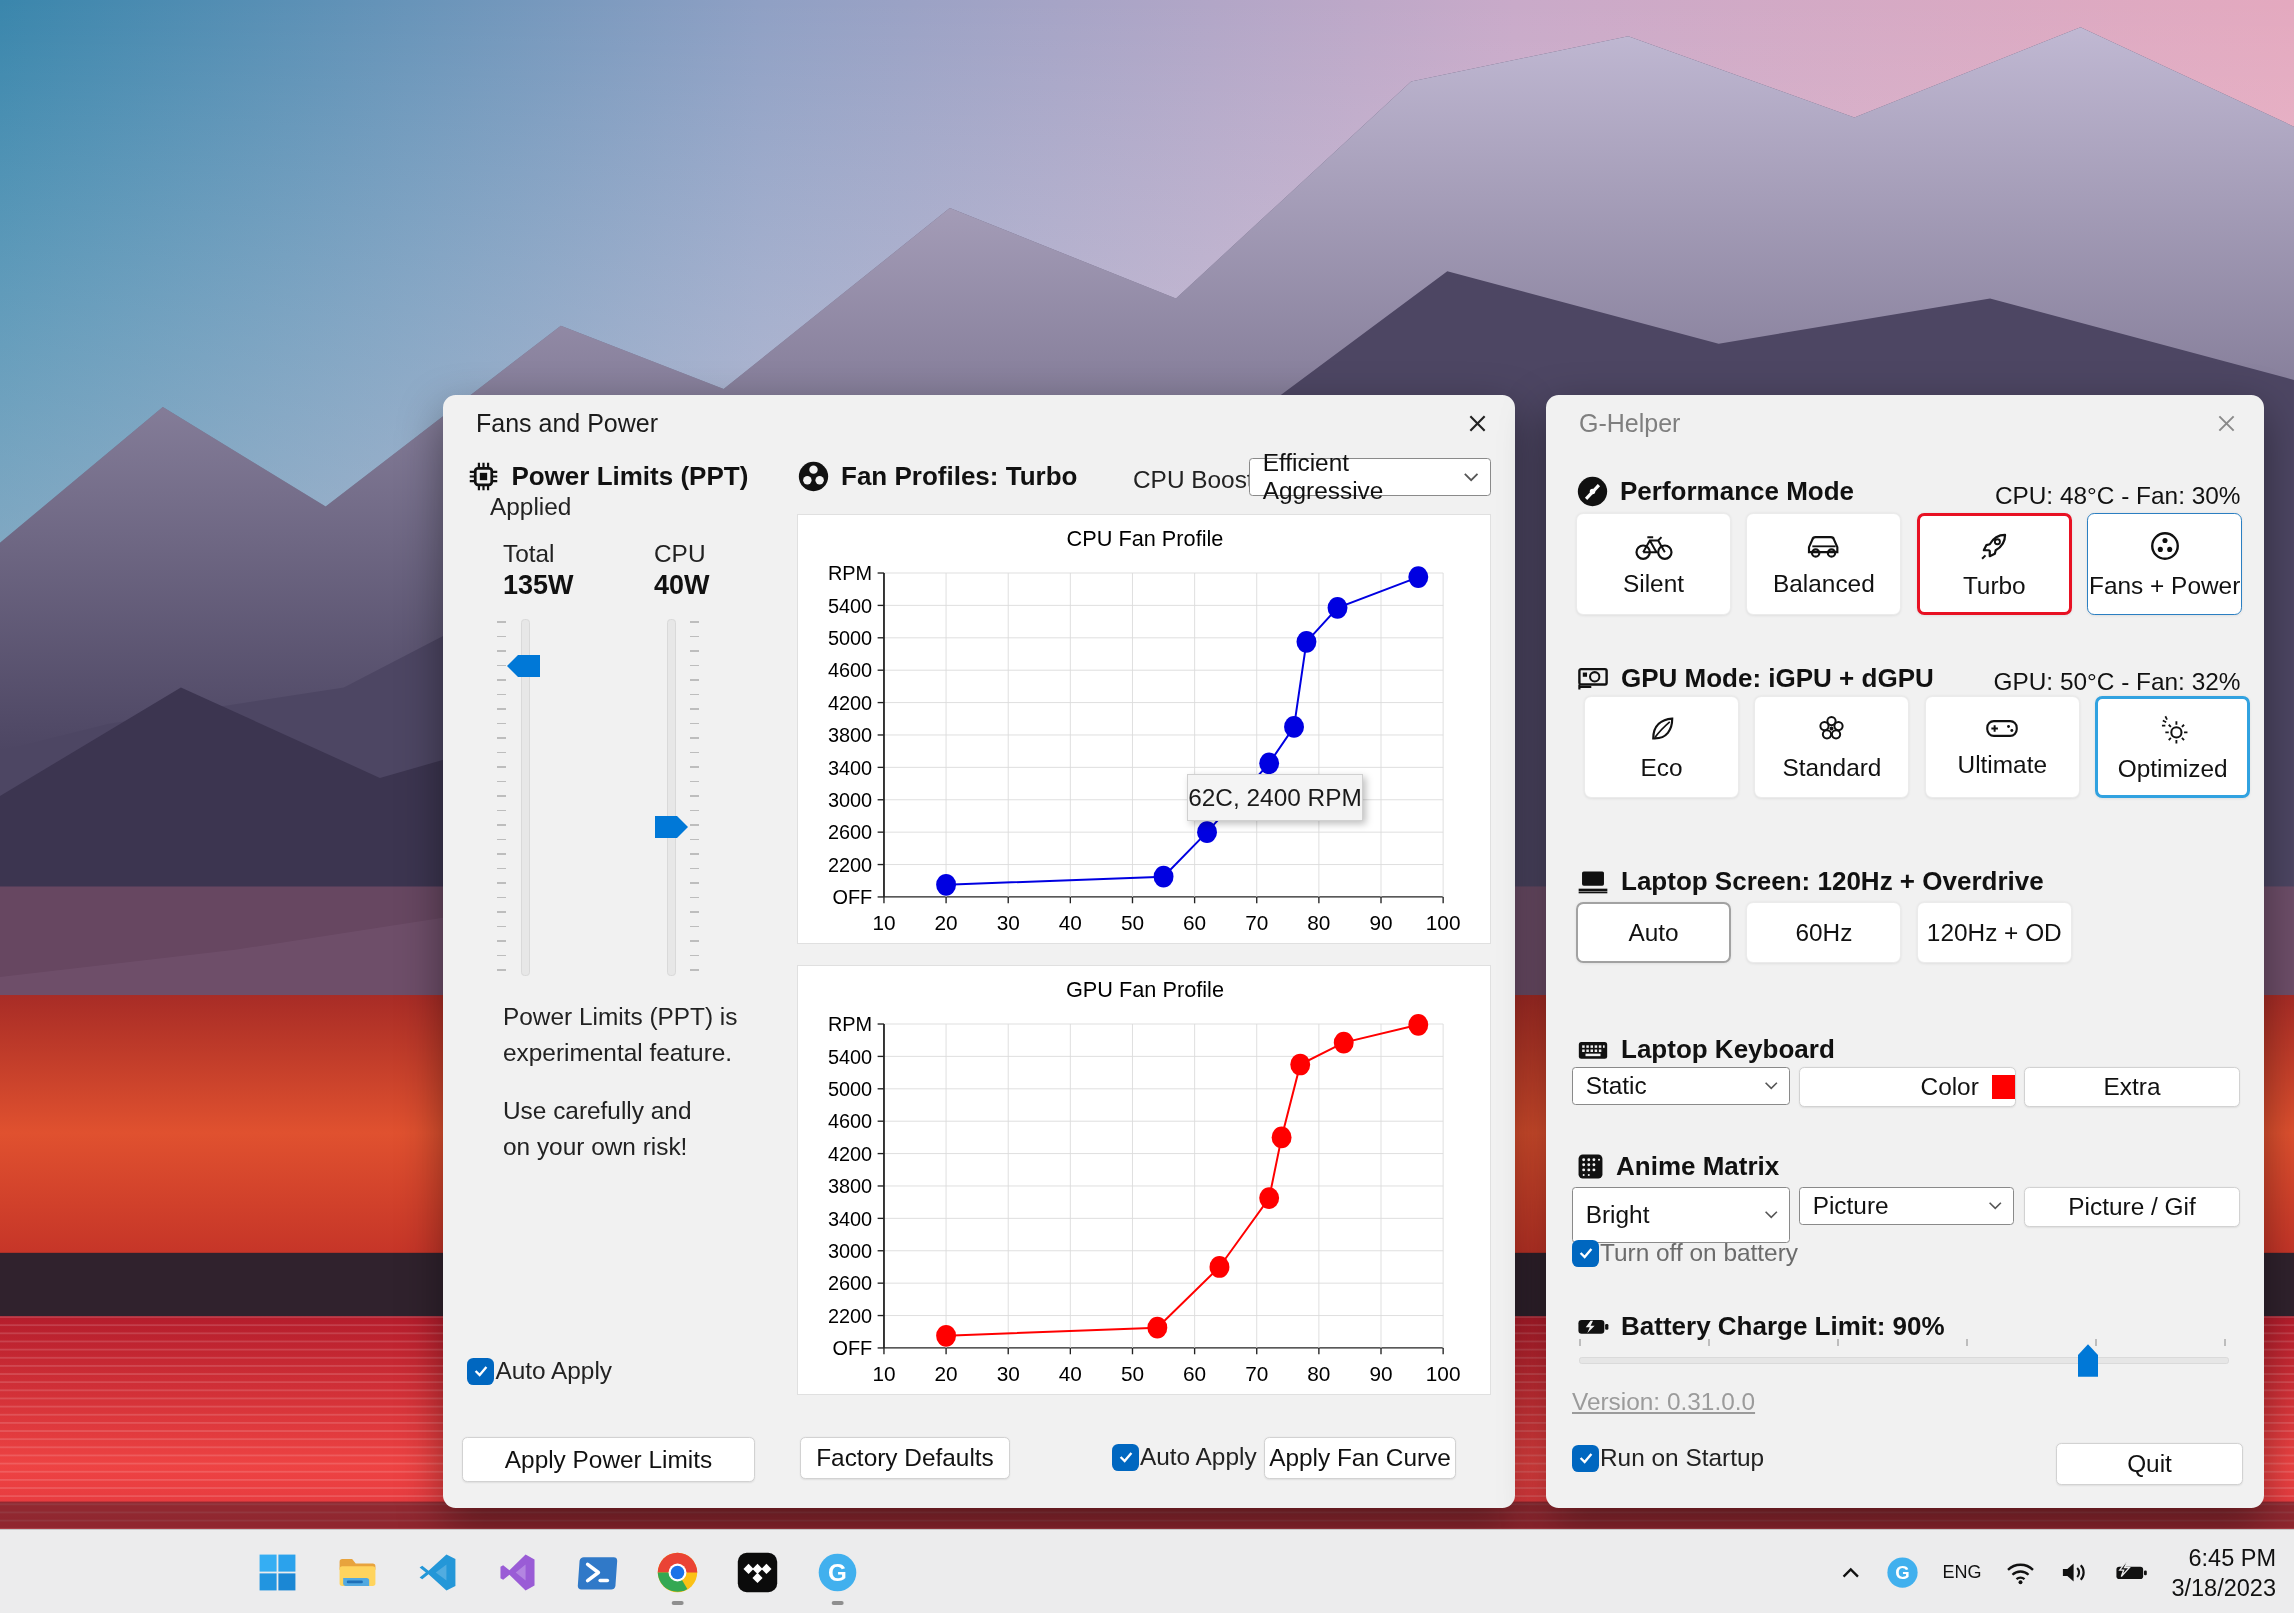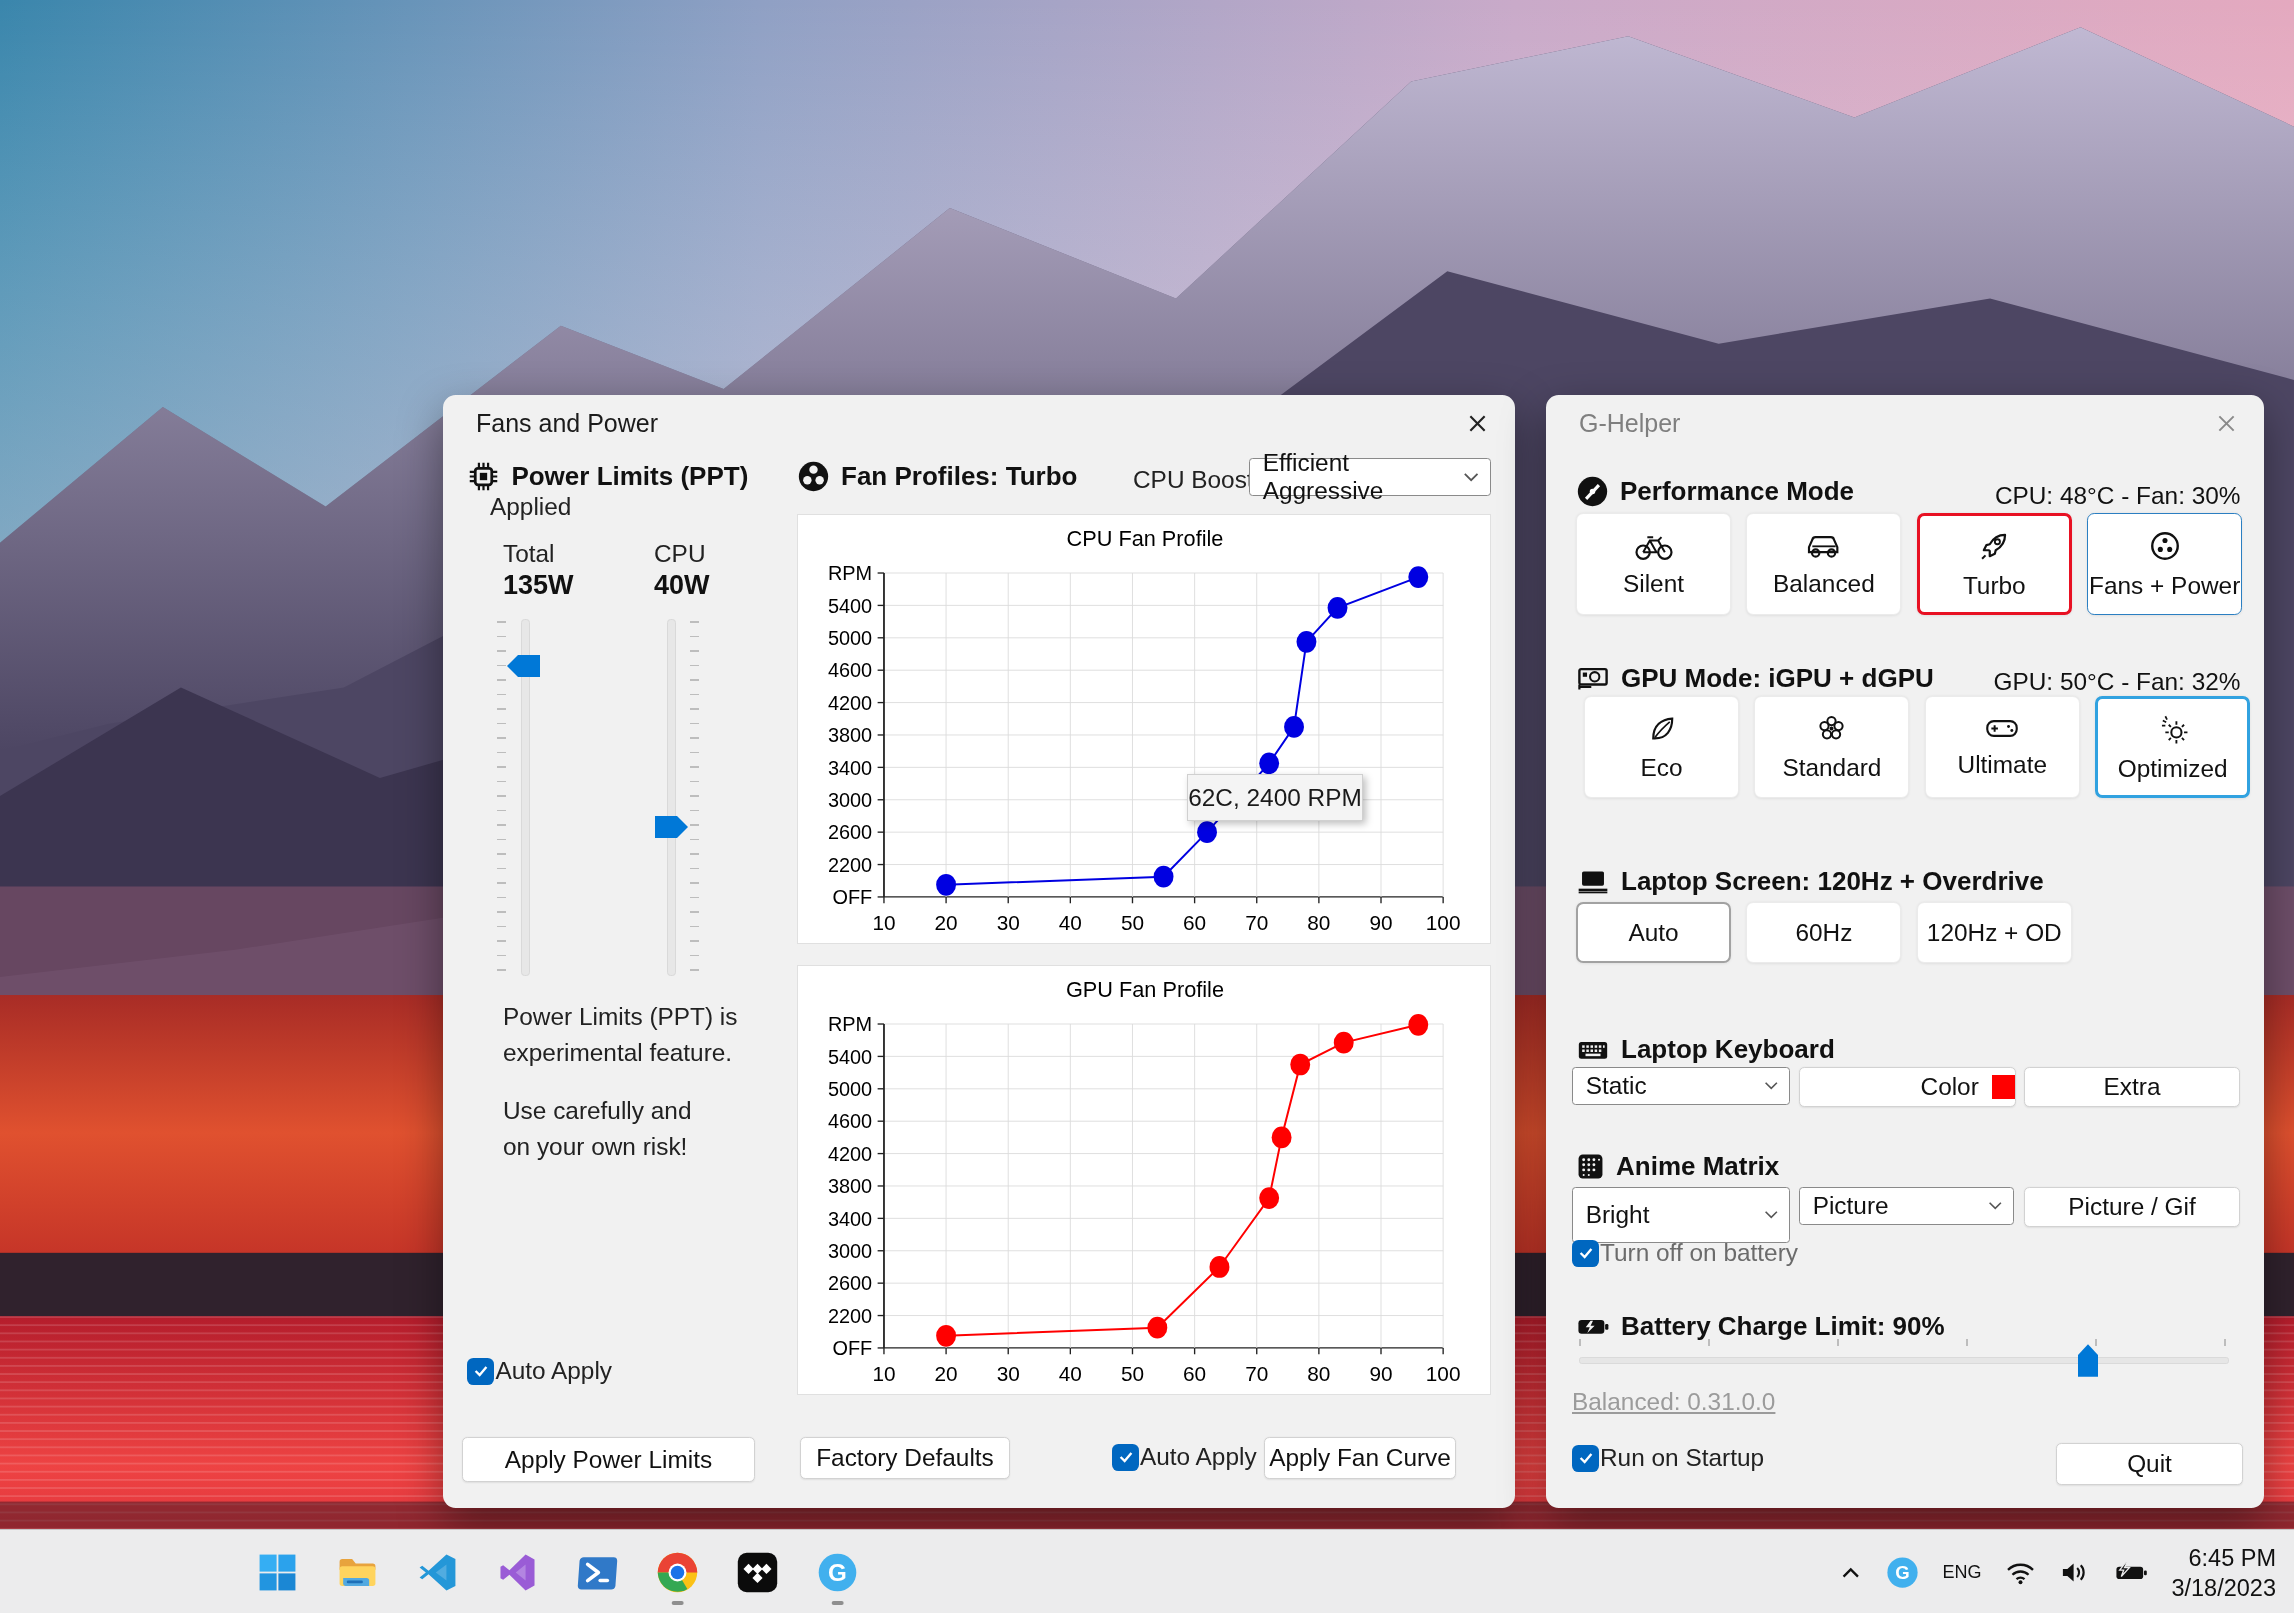--- a/index.html
+++ b/index.html
@@ -611,21 +611,21 @@
     </span>
     <span>Battery Charge Limit: 90%</span>
   </div>
   <div class="hticks" style="left:33px;top:944px;width:648px;"></div>
   <div class="htrack" style="left:33px;top:962px;width:648px;"></div>
   <div class="slider-thumb" style="left:532px;top:949px;">
     <svg width="20" height="33" viewBox="0 0 22 36">
         <path d="M0 12 L11 0 L22 12 V36 H0 Z" fill="#0078d7"></path>
       </svg>
   </div>
-  <div class="version" style="top:993px;">Balanced: 0.31.0.0</div>
+  <div class="version" style="top:993px;">Version: 0.31.0.0</div>
 
   <div class="cb-row" style="left:26px;top:1049px;">
     <span class="cb">
       <svg width="18" height="18" viewBox="0 0 20 20">
           <path d="M4 10 L8.5 14.5 L16 5.5" stroke="#fff" stroke-width="2.6" fill="none"></path>
         </svg>
     </span>
     <span>Run on Startup</span>
   </div>
   <div class="btn" style="left:510px;top:1048px;width:185px;height:40px;">Quit</div>

